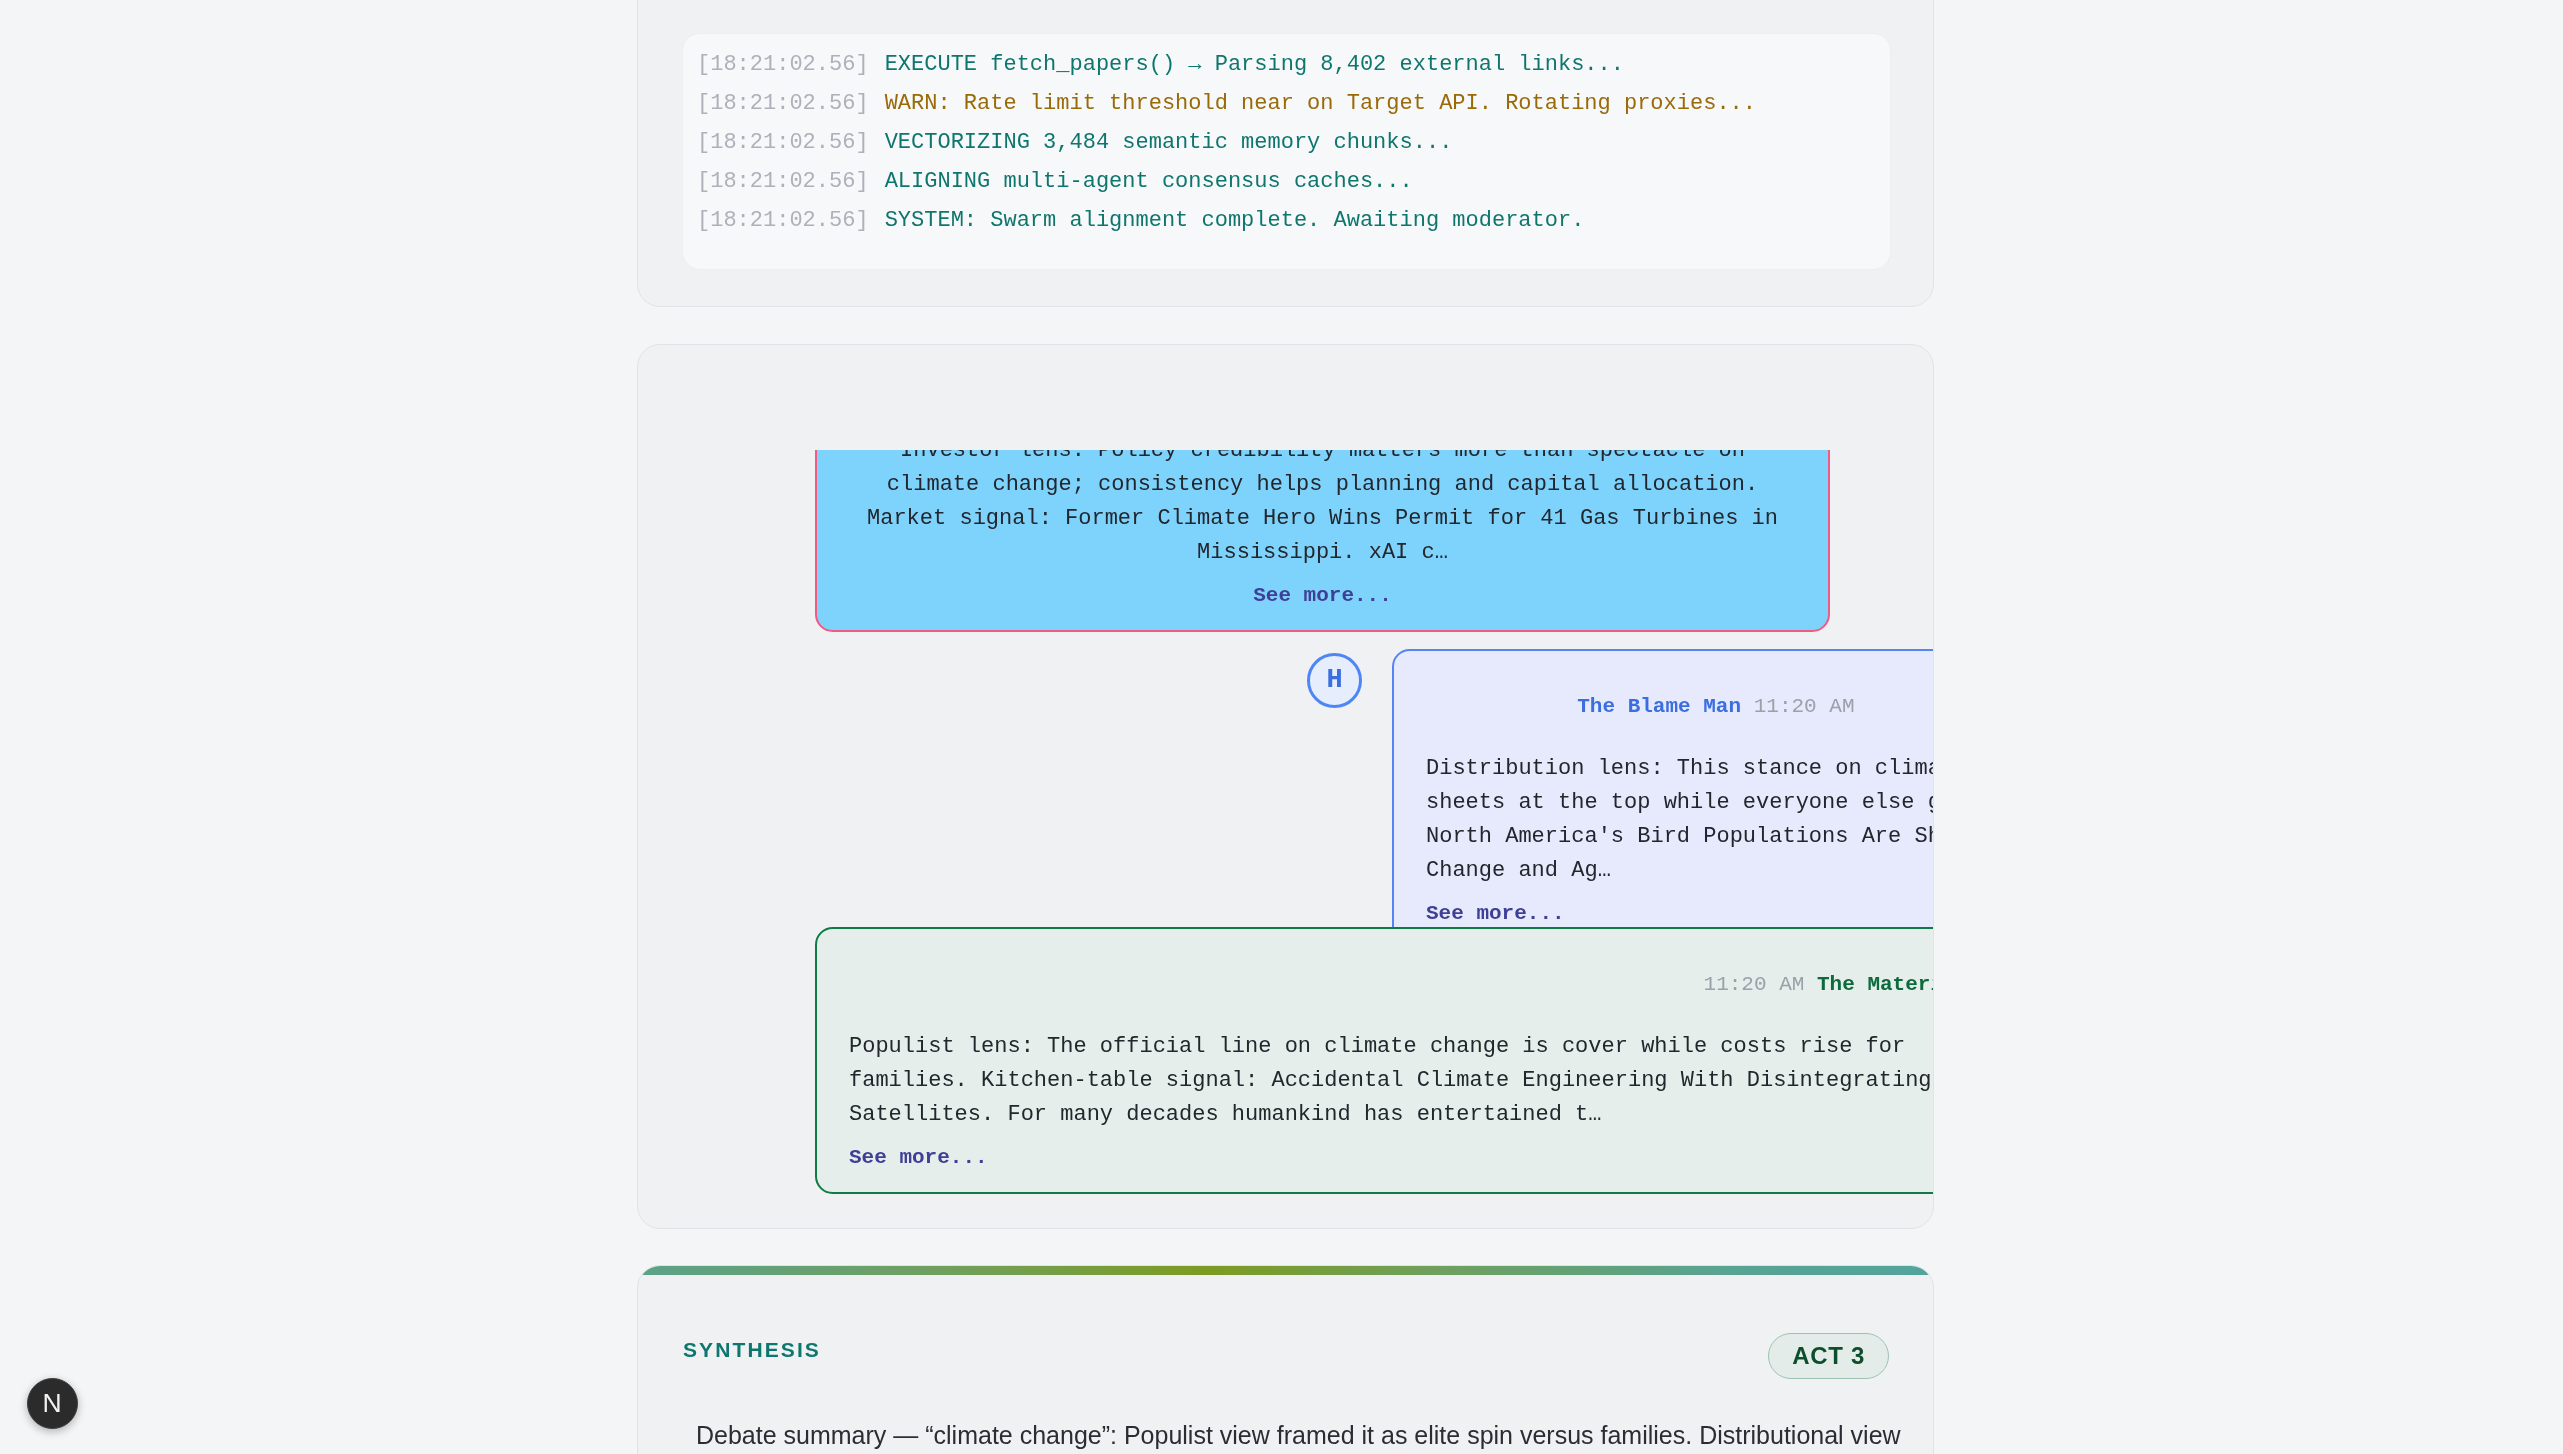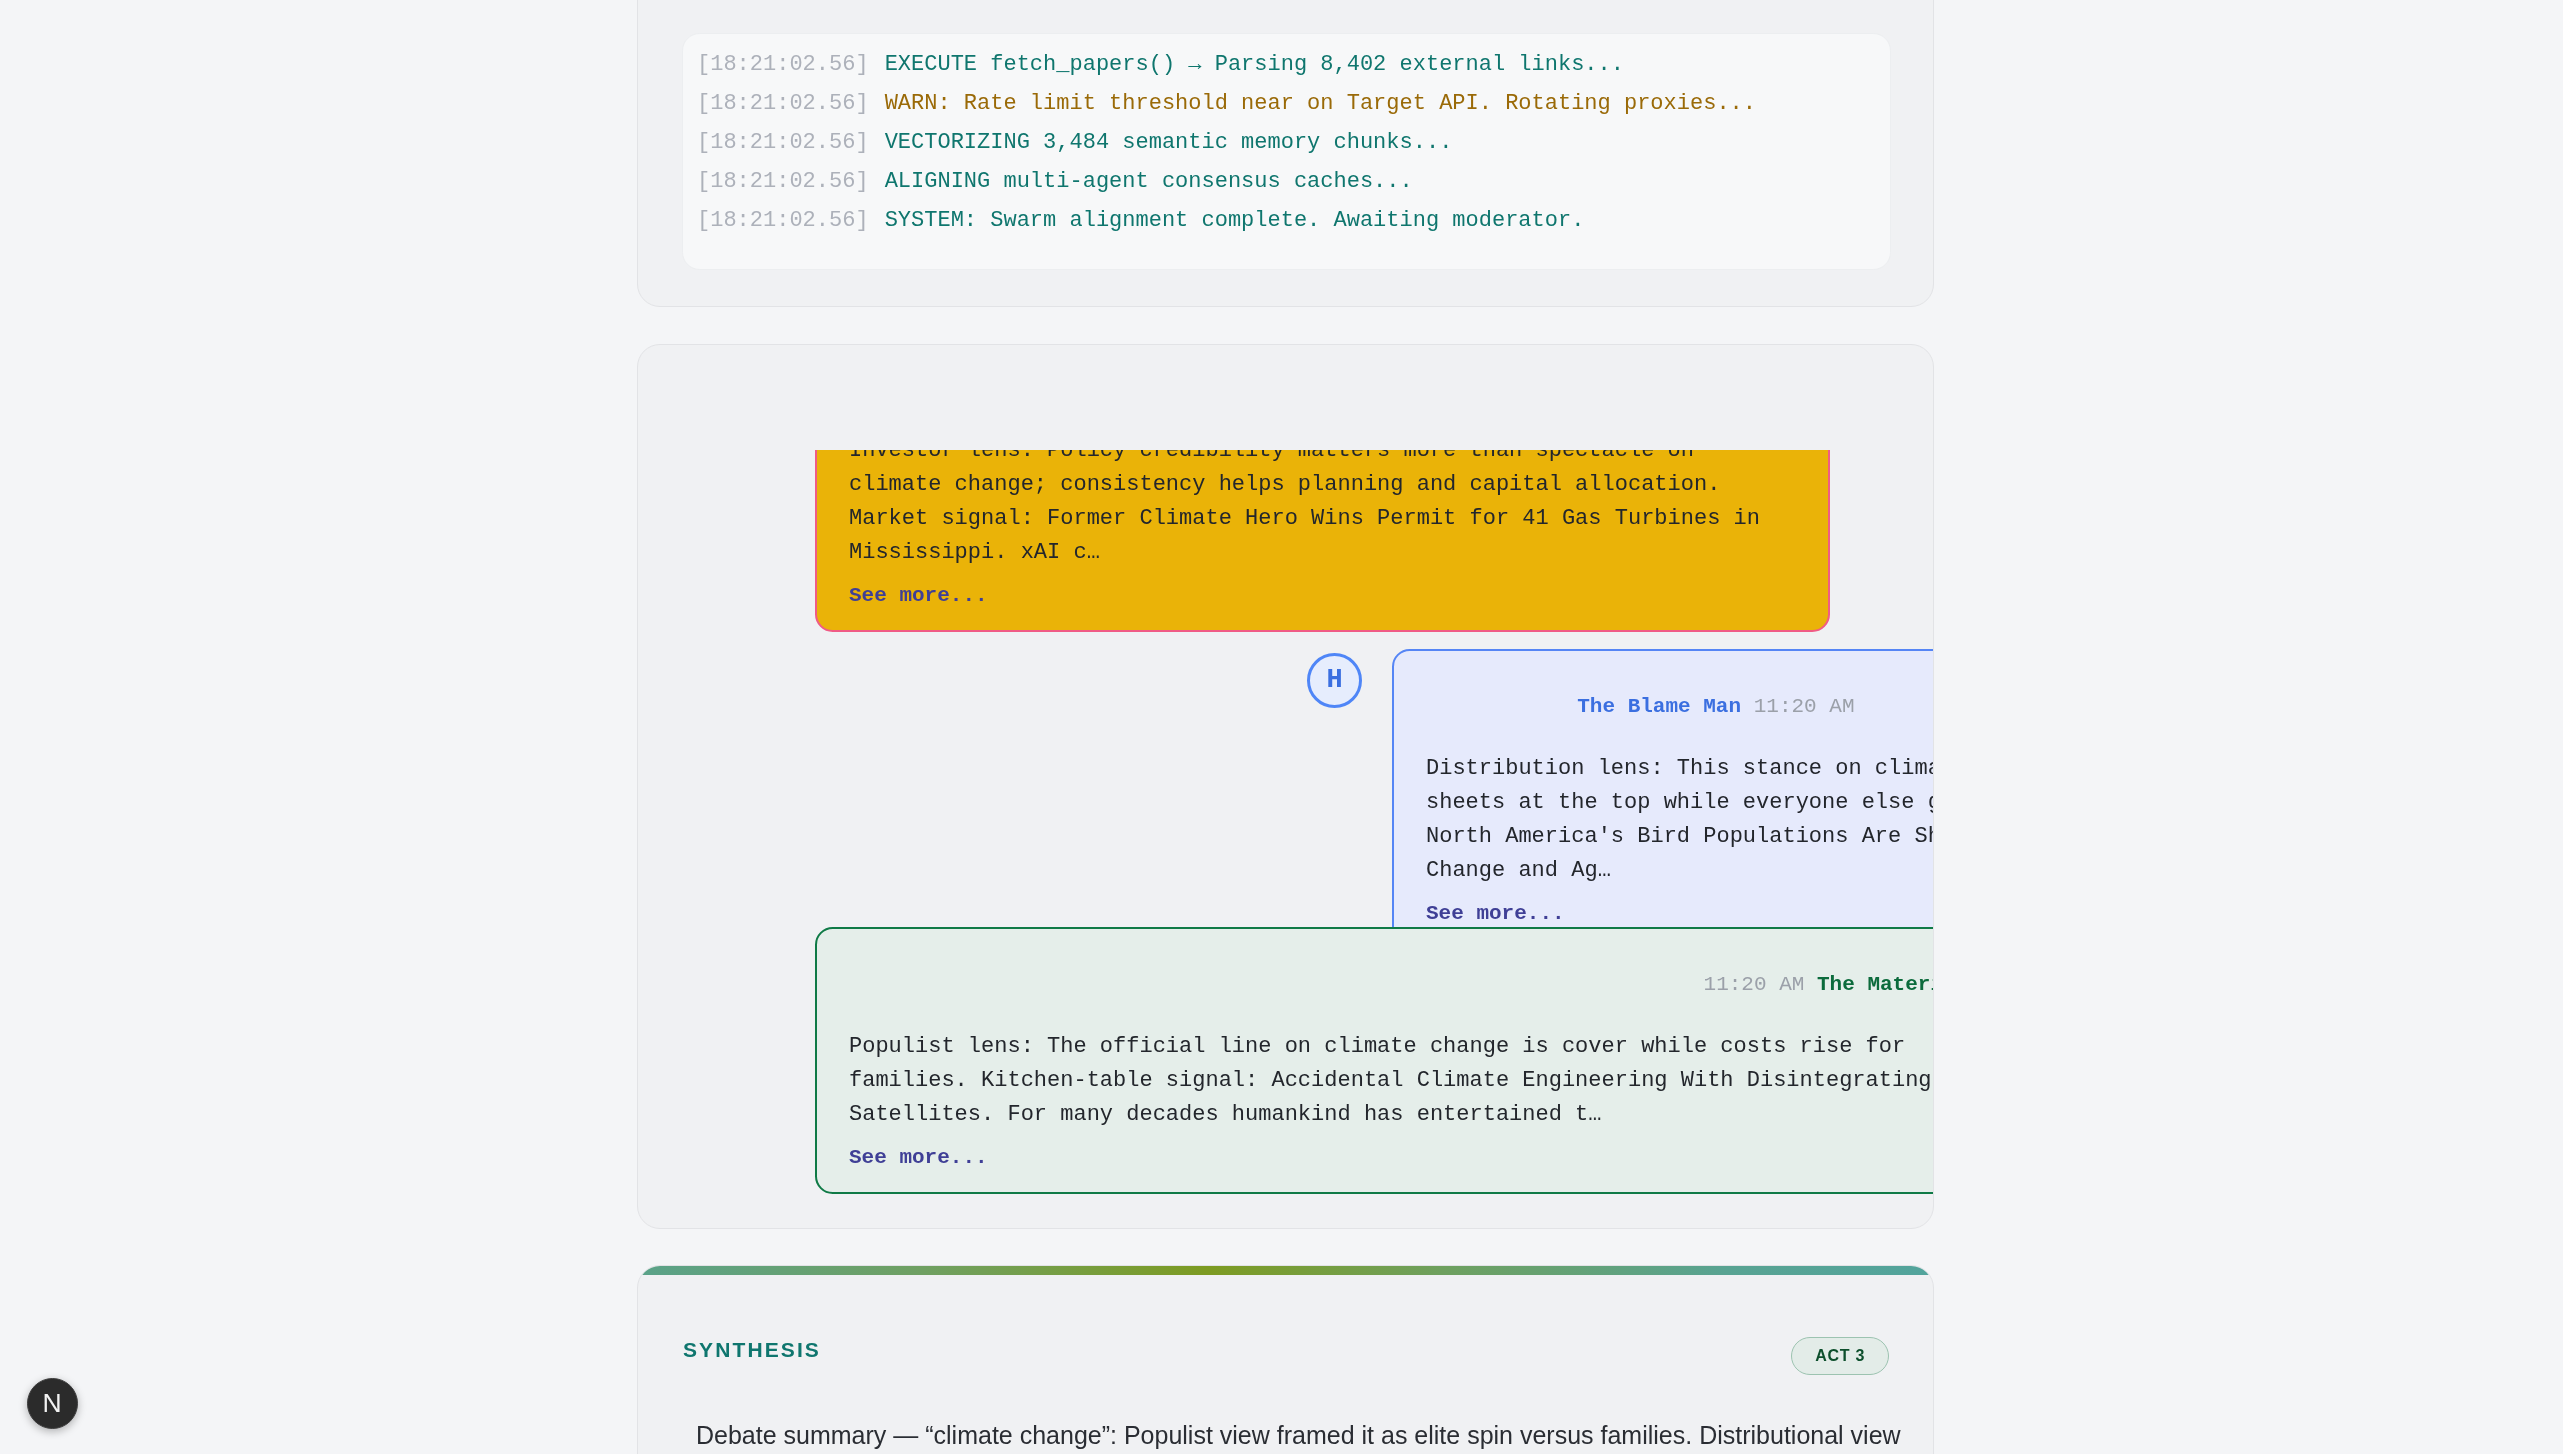--- a/index.html
+++ b/index.html
@@ -146,21 +146,21 @@
     background: #fff;
   }
   .avatar.blue  { border-color: #4f86f7; background: #e6edfd; color: #3b6fe0; }
   .avatar.green { border-color: #128049; background: #e5eeea; color: #0c6b3c; }
 
   .bubble {
     border-radius: 17.7px;
     padding: 21px 32px 23px 32px;
     position: relative;
   }
-  .bubble.pink  { background: #eab308; border: 2.2px solid #f05b85; }
+  .bubble.pink  { background: #7dd3fc; border: 2.2px solid #f05b85; text-align: center; }
   .bubble.blue  { background: #e6eafc; border: 2.2px solid #5585f5; }
   .bubble.green { background: #e5eeea; border: 2.2px solid #0f7a46; }
 
   .msg-meta {
     font-family: "Liberation Mono", monospace;
     font-size: 21px;
     margin-bottom: 10.6px;
     white-space: pre;
   }
   .msg-meta .who { font-weight: 700; }
@@ -229,21 +229,21 @@
   .synth-title {
     font-family: "Liberation Sans", sans-serif;
     font-size: 21px;
     font-weight: 700;
     letter-spacing: 2.1px;
     color: #0f766e;
   }
   .act-badge {
     margin-left: auto;
     font-family: "Liberation Sans", sans-serif;
-    font-size: 16px;
+    font-size: 24px;
     font-weight: 700;
     letter-spacing: 0.7px;
     color: #0d4f2c;
     background: #e3ece8;
     border: 1.8px solid #9cc3b0;
     border-radius: 23px;
     padding: 9.7px 23px 10.6px 23px;
     line-height: 1;
     margin-top: 12px;
   }

